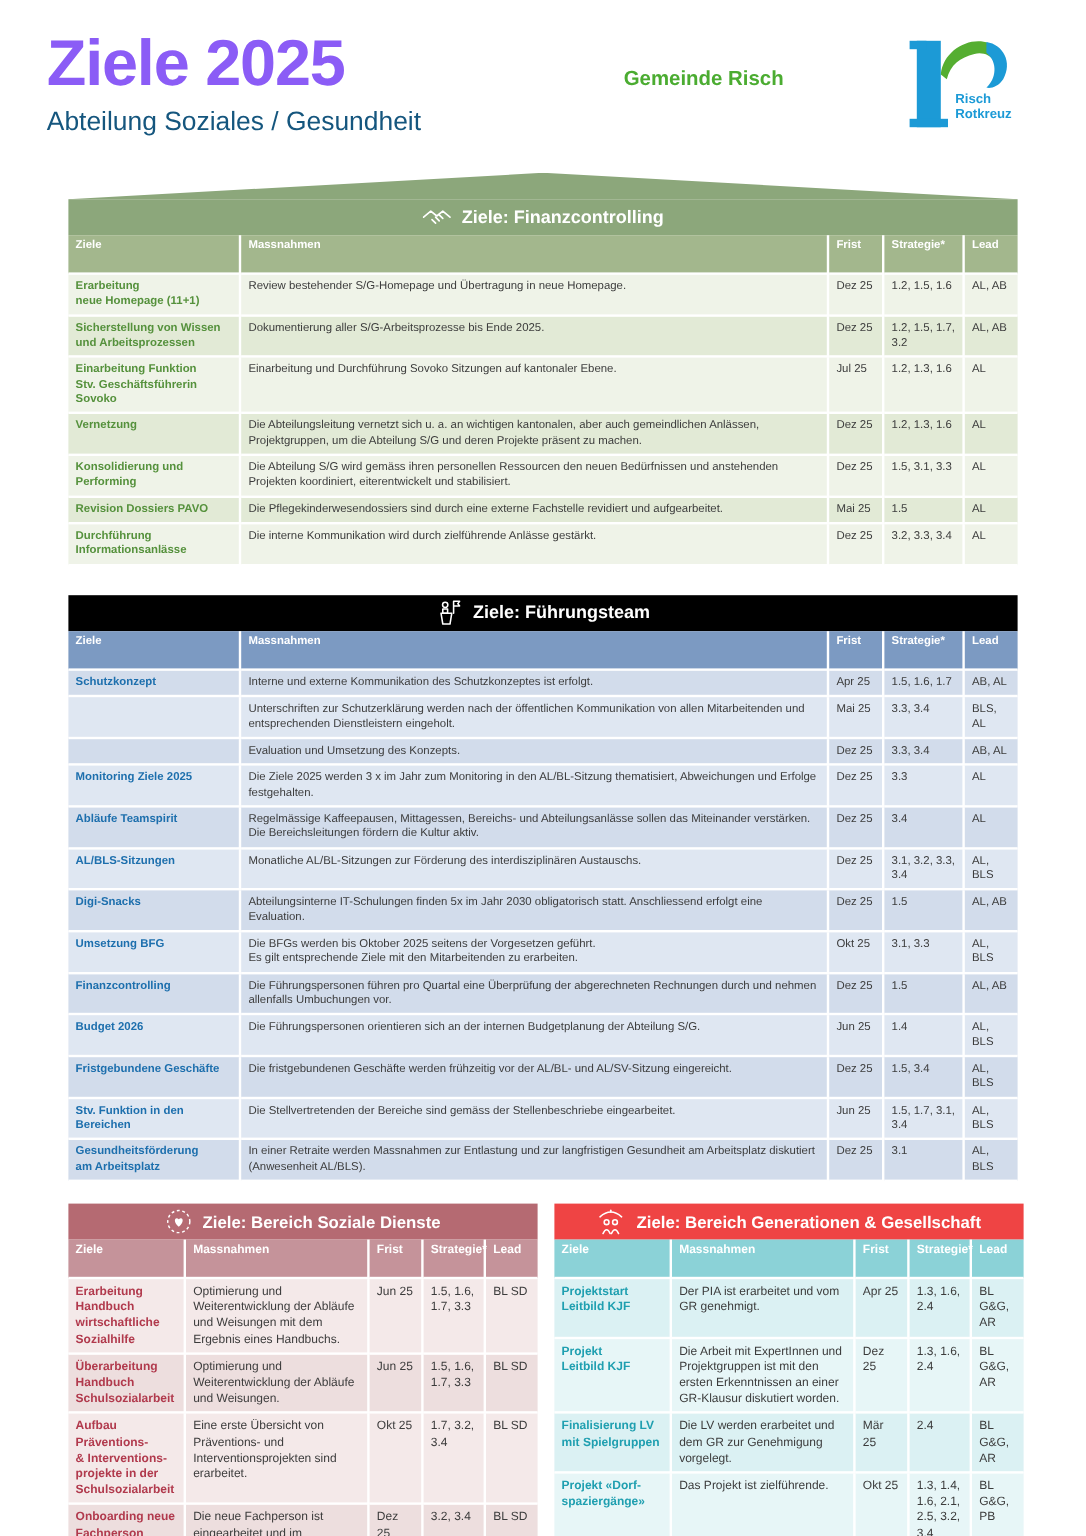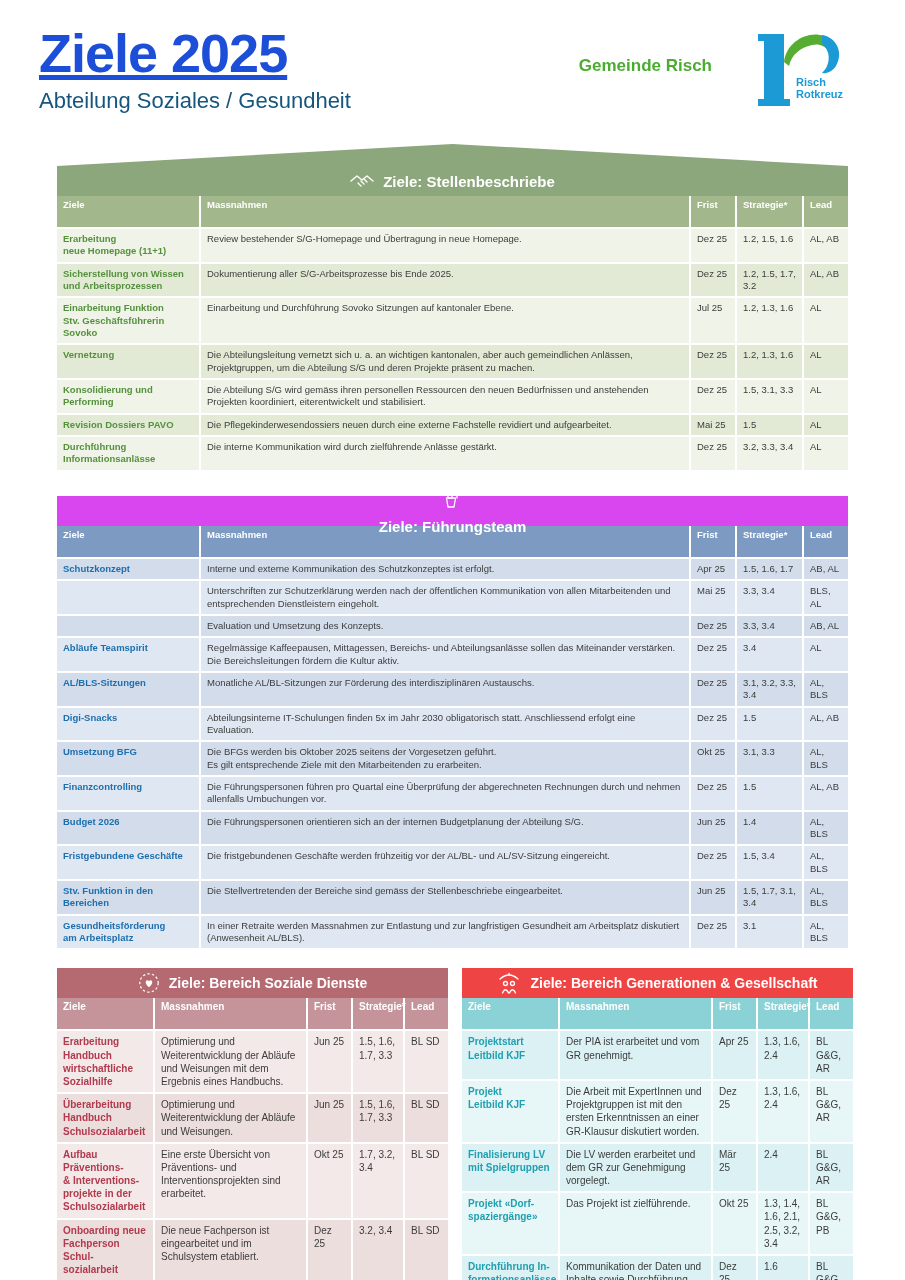--- a/index.html
+++ b/index.html
@@ -4,23 +4,23 @@
 <style>
   html,body{margin:0;padding:0;background:#fff;}
   .page{
     width:905px;height:1280px;box-sizing:border-box;
     padding:26px 57px 14px 57px;background:#fff;overflow:hidden;
     font-family:"Liberation Sans",sans-serif;color:#3c3c3c;
   }
   
   header{display:flex;align-items:flex-start;height:118px;}
   .titles{flex:1;margin-left:-18px;}
-  h1{margin:0;font-size:54px;line-height:1.0;color:#1d4ed8;font-weight:bold;letter-spacing:-1px;text-decoration:underline;}
+  h1{margin:0;font-size:54px;line-height:1.0;color:#8b5cf6;font-weight:bold;letter-spacing:-1px;}
   .subtitle{margin-top:8px;font-size:22px;color:#15567E;}
-  .brand{font-size:17px;font-weight:bold;color:#4BAC31;margin-top:30px;margin-right:40px;white-space:nowrap;}
+  .brand{font-size:17px;font-weight:bold;color:#4BAC31;margin-top:30px;margin-right:99px;white-space:nowrap;}
   .logo{width:96px;text-align:left;position:relative;margin-top:2px;}
   .logo svg{display:block;}
   
   section{margin:0;}
   .roof{height:22px;clip-path:polygon(50% 0,100% 100%,0 100%);}
   .band{height:30px;display:flex;align-items:center;justify-content:center;gap:9px;color:#fff;font-weight:bold;font-size:15px;}
   .half .band{font-size:14px;}
   .icon{display:inline-flex;align-items:center;}
   table{border-collapse:collapse;width:100%;table-layout:fixed;}
   th,td{border-right:2px solid #fff;border-bottom:2px solid #fff;vertical-align:top;text-align:left;padding:4px 6px;}
@@ -35,21 +35,21 @@
   .big col.c4{width:67px;}  .big col.c5{width:45px;}
   
   .half col.c1{width:97px;} .half col.c2{width:153px;} .half col.c3{width:45px;}
   .half col.c4{width:52px;} .half col.c5{width:44px;}
   
   .theme-green .roof,.theme-green .band{background:#8CA77B;}
   .theme-green th{background:#A3B78D;}
   .theme-green tbody tr:nth-child(odd) td{background:#EFF3E8;}
   .theme-green tbody tr:nth-child(even) td{background:#E2EAD6;}
   .theme-green td.ziel{color:#55913C;}
-  .theme-blue .band{background:#d946ef;flex-direction:column;}
+  .theme-blue .band{background:#000000;}
   .theme-blue th{background:#7C9AC2;}
   .theme-blue tbody tr:nth-child(odd) td{background:#D2DCEB;}
   .theme-blue tbody tr:nth-child(even) td{background:#DFE7F2;}
   .theme-blue td.ziel{color:#1D6FAD;}
   .theme-rose .band{background:#B56A72;}
   .theme-rose th{background:#C5939A;}
   .theme-rose tbody tr:nth-child(odd) td{background:#F4E9E9;}
   .theme-rose tbody tr:nth-child(even) td{background:#EDDEDE;}
   .theme-rose td.ziel{color:#B13A4D;}
   .theme-teal .band{background:#ef4444;}
@@ -89,21 +89,21 @@
 
     <section class="big theme-green">
       <div class="roof"></div>
       <div class="band">
         <span class="icon">
           <svg width="24" height="18" viewBox="0 0 24 18" fill="none" stroke="#fff" stroke-width="1.4" stroke-linecap="round" stroke-linejoin="round">
             <path d="M1 9 L7 4 L12 8 L17 4 L23 9"></path>
             <path d="M8 11 l3 3 M11 9 l3 3 M14 7 l3 3"></path>
           </svg>
         </span>
-        <span class="band-title">Ziele: Stellenbeschriebe</span>
+        <span class="band-title">Ziele: Finanzcontrolling</span>
       </div>
       <table>
         <colgroup>
             <col class="c1">
             <col class="c2">
             <col class="c3">
             <col class="c4">
             <col class="c5">
           </colgroup>
         <thead>
@@ -148,21 +148,21 @@
             </tr>
             <tr>
               <td class="ziel">Konsolidierung und Performing</td>
               <td class="">Die Abteilung S/G wird gemäss ihren personellen Ressourcen den neuen Bedürfnissen und anstehenden Projekten koordiniert, eiterentwickelt und stabilisiert.</td>
               <td class="">Dez 25</td>
               <td class="">1.5, 3.1, 3.3</td>
               <td class="">AL</td>
             </tr>
             <tr>
               <td class="ziel">Revision Dossiers PAVO</td>
-              <td class="">Die Pflegekinderwesendossiers neuen durch eine externe Fachstelle revidiert und aufgearbeitet.</td>
+              <td class="">Die Pflegekinderwesendossiers sind durch eine externe Fachstelle revidiert und aufgearbeitet.</td>
               <td class="">Mai 25</td>
               <td class="">1.5</td>
               <td class="">AL</td>
             </tr>
             <tr>
               <td class="ziel">Durchführung
 Informationsanlässe</td>
               <td class="">Die interne Kommunikation wird durch zielführende Anlässe gestärkt.</td>
               <td class="">Dez 25</td>
               <td class="">3.2, 3.3, 3.4</td>
@@ -215,20 +215,27 @@
               <td class="">Mai 25</td>
               <td class="">3.3, 3.4</td>
               <td class="">BLS, AL</td>
             </tr>
             <tr>
               <td class="ziel"></td>
               <td class="">Evaluation und Umsetzung des Konzepts.</td>
               <td class="">Dez 25</td>
               <td class="">3.3, 3.4</td>
               <td class="">AB, AL</td>
+            </tr>
+            <tr>
+              <td class="ziel">Monitoring Ziele 2025</td>
+              <td class="">Die Ziele 2025 werden 3 x im Jahr zum Monitoring in den AL/BL-Sitzung thematisiert, Abweichungen und Erfolge festgehalten.</td>
+              <td class="">Dez 25</td>
+              <td class="">3.3</td>
+              <td class="">AL</td>
             </tr>
             <tr>
               <td class="ziel">Abläufe Teamspirit</td>
               <td class="">Regelmässige Kaffeepausen, Mittagessen, Bereichs- und Abteilungsanlässe sollen das Miteinander verstärken. Die Bereichsleitungen fördern die Kultur aktiv.</td>
               <td class="">Dez 25</td>
               <td class="">3.4</td>
               <td class="">AL</td>
             </tr>
             <tr>
               <td class="ziel">AL/BLS-Sitzungen</td>

